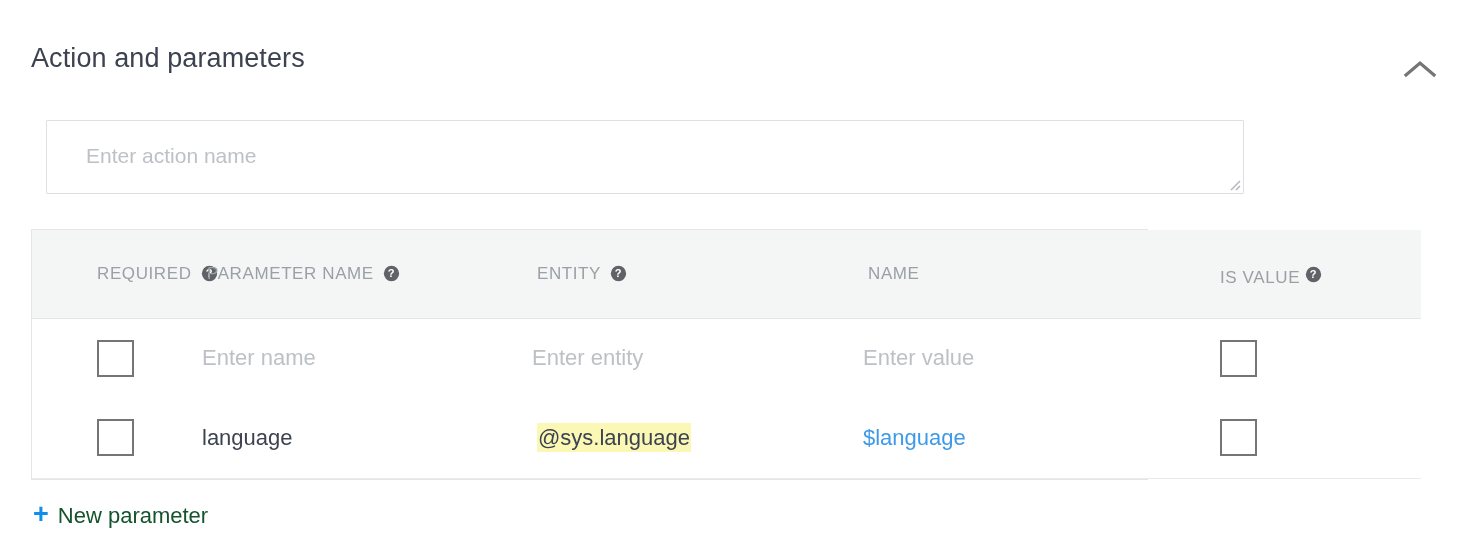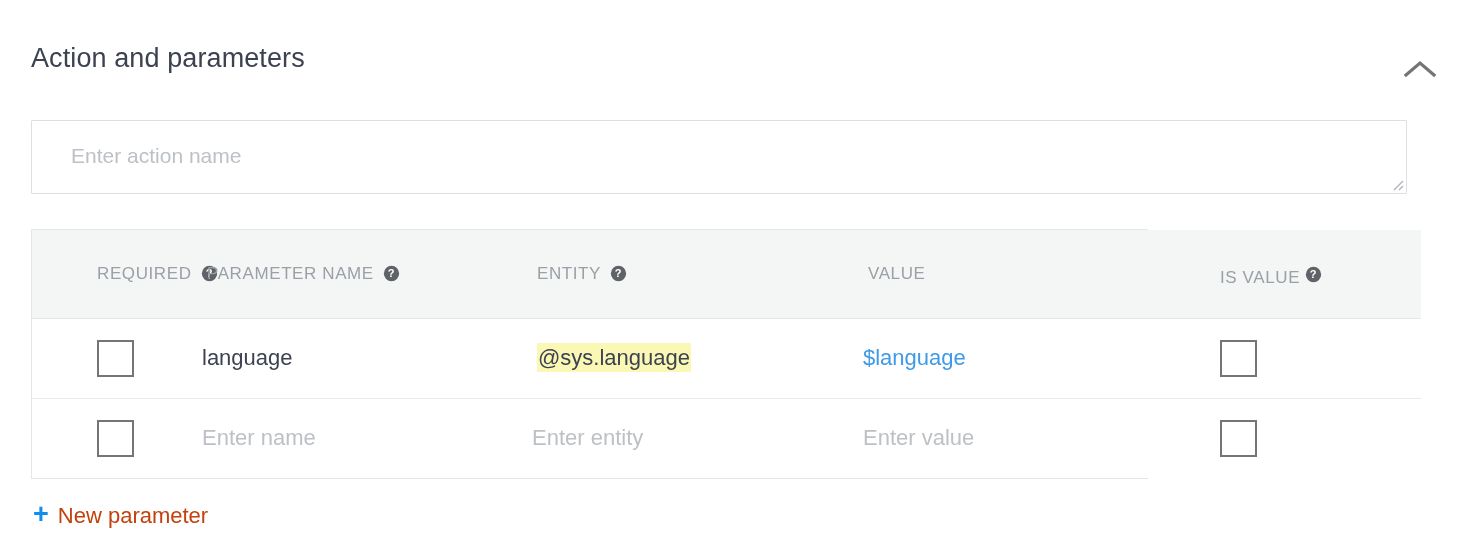--- a/index.html
+++ b/index.html
@@ -42,23 +42,23 @@
     display: flex;
     align-items: center;
     justify-content: center;
     cursor: pointer;
   }
   .collapse-btn svg { display: block; }
 
   
   .action-name-wrap {
     position: absolute;
-    left: 31px;
+    left: 46px;
     top: 120px;
-    width: 1376px;
+    width: 1198px;
     height: 74px;
   }
   .action-name-input {
     box-sizing: border-box;
     width: 100%;
     height: 100%;
     border: 1px solid #dcdfe3;
     border-radius: 1px;
     background: #fff;
     font-family: "Liberation Sans", sans-serif;
@@ -201,21 +201,21 @@
   .new-param .plus {
     font-size: 27px;
     font-weight: 700;
     color: #108ee9;
     line-height: 1;
     position: relative;
     top: -1px;
   }
   .new-param .np-label {
     font-size: 22px;
-    color: #c2410c;
+    color: #14532d;
     white-space: nowrap;
   }
 </style>
 </head>
 <body>
 
 <div class="section-header">
   <div class="section-title">Action and parameters</div>
 
   <div class="collapse-btn">
@@ -278,69 +278,69 @@
               <svg width="17" height="17" viewBox="0 0 20 20" aria-hidden="true">
                 <circle cx="10" cy="10" r="9" fill="#5f6368"></circle>
                 <text x="10" y="14.6" text-anchor="middle" font-family="Liberation Sans, sans-serif" font-size="13" font-weight="700" fill="#ffffff">?</text>
               </svg>
             </span>
           </div>
         </th>
 
         <th>
           <div class="th-inner pad-value">
-            <span>VALUE</span>
+            <span>NAME</span>
           </div>
         </th>
 
         <th>
           <div class="th-inner stacked pad-islist">
             <span>IS VALUE</span>
             <span class="help-icon">
               <svg width="17" height="17" viewBox="0 0 20 20" aria-hidden="true">
                 <circle cx="10" cy="10" r="9" fill="#5f6368"></circle>
                 <text x="10" y="14.6" text-anchor="middle" font-family="Liberation Sans, sans-serif" font-size="13" font-weight="700" fill="#ffffff">?</text>
               </svg>
             </span>
           </div>
         </th>
       </tr>
     </thead>
 
     <tbody>
 
-      <tr class="body-row">
-        <td>
-          <div class="cell-checkbox">
-            <span class="checkbox"></span>
-          </div>
-        </td>
-        <td class="cell-text">language</td>
-        <td>
-          <div class="cell-text" style="padding-left:5px;">
-            <span class="entity-chip">@sys.language</span>
-          </div>
-        </td>
-        <td class="cell-text link">$language</td>
-        <td>
-          <div class="cell-islist">
-            <span class="checkbox"></span>
-          </div>
-        </td>
-      </tr>
-
       <tr class="body-row last">
         <td>
           <div class="cell-checkbox">
             <span class="checkbox"></span>
           </div>
         </td>
         <td class="cell-text placeholder">Enter name</td>
         <td class="cell-text placeholder">Enter entity</td>
         <td class="cell-text placeholder">Enter value</td>
+        <td>
+          <div class="cell-islist">
+            <span class="checkbox"></span>
+          </div>
+        </td>
+      </tr>
+
+      <tr class="body-row">
+        <td>
+          <div class="cell-checkbox">
+            <span class="checkbox"></span>
+          </div>
+        </td>
+        <td class="cell-text">language</td>
+        <td>
+          <div class="cell-text" style="padding-left:5px;">
+            <span class="entity-chip">@sys.language</span>
+          </div>
+        </td>
+        <td class="cell-text link">$language</td>
         <td>
           <div class="cell-islist">
             <span class="checkbox"></span>
           </div>
         </td>
       </tr>
     </tbody>
   </table>
 </div>
 

